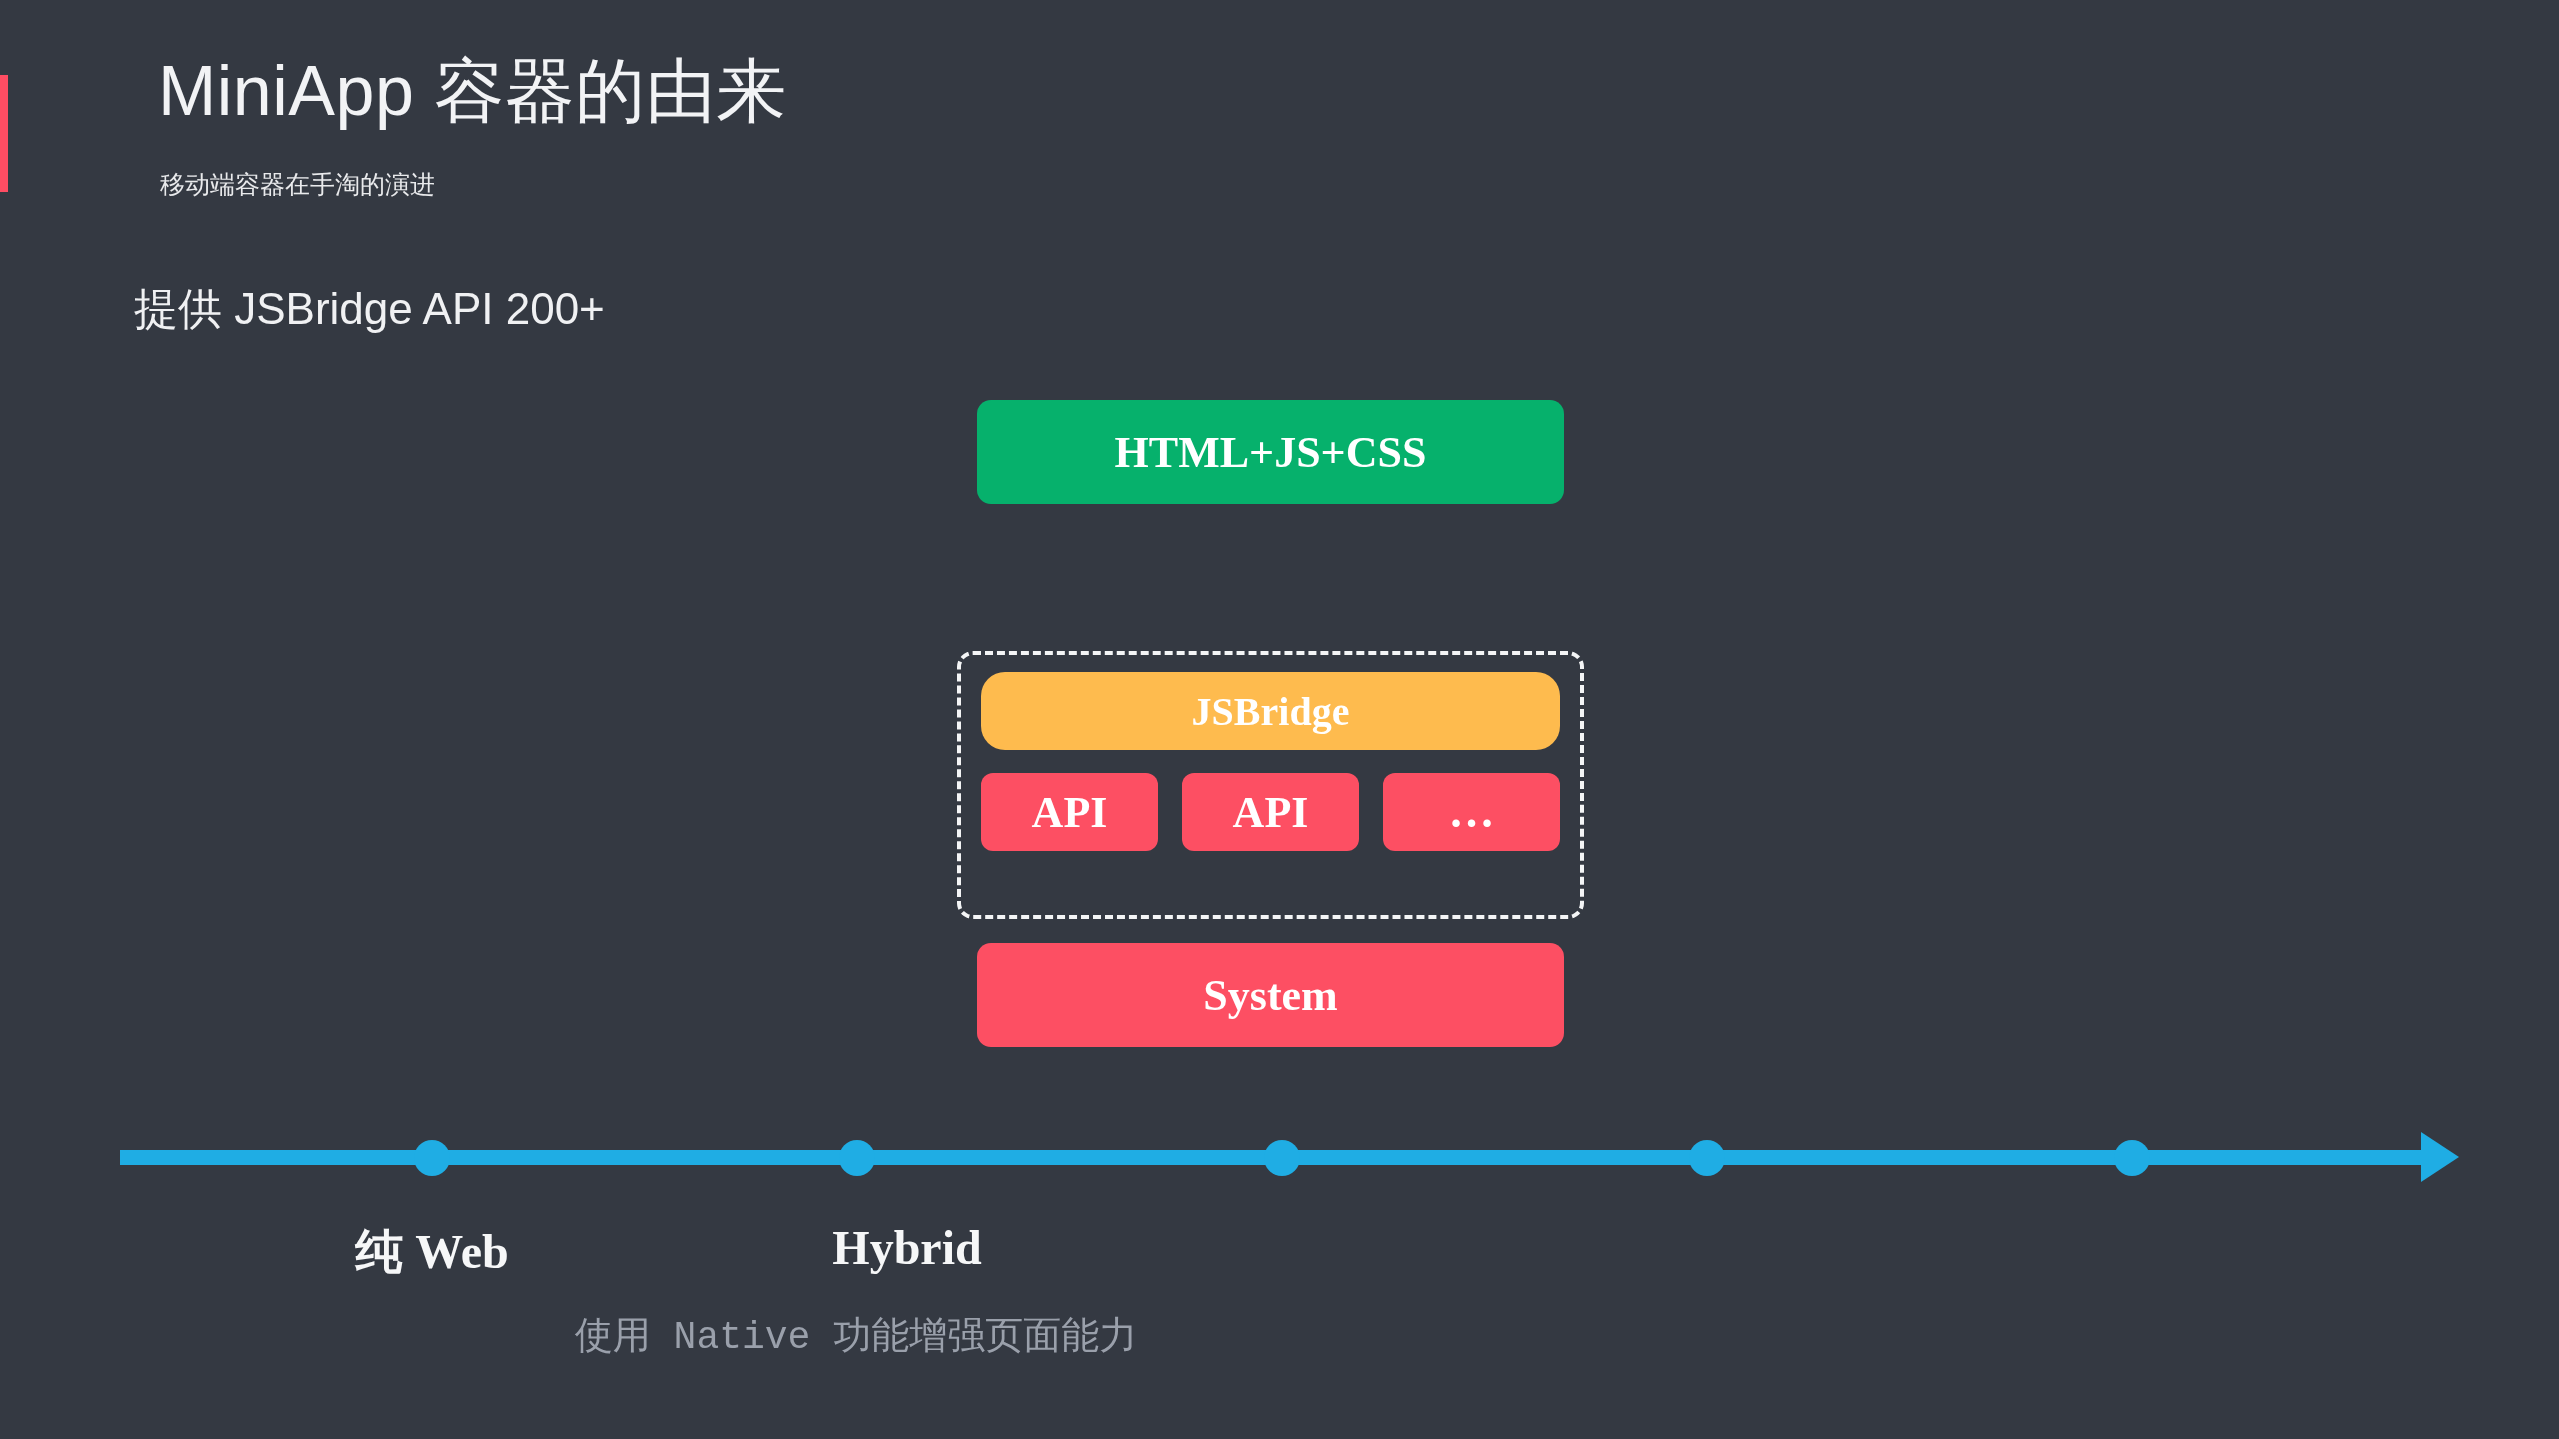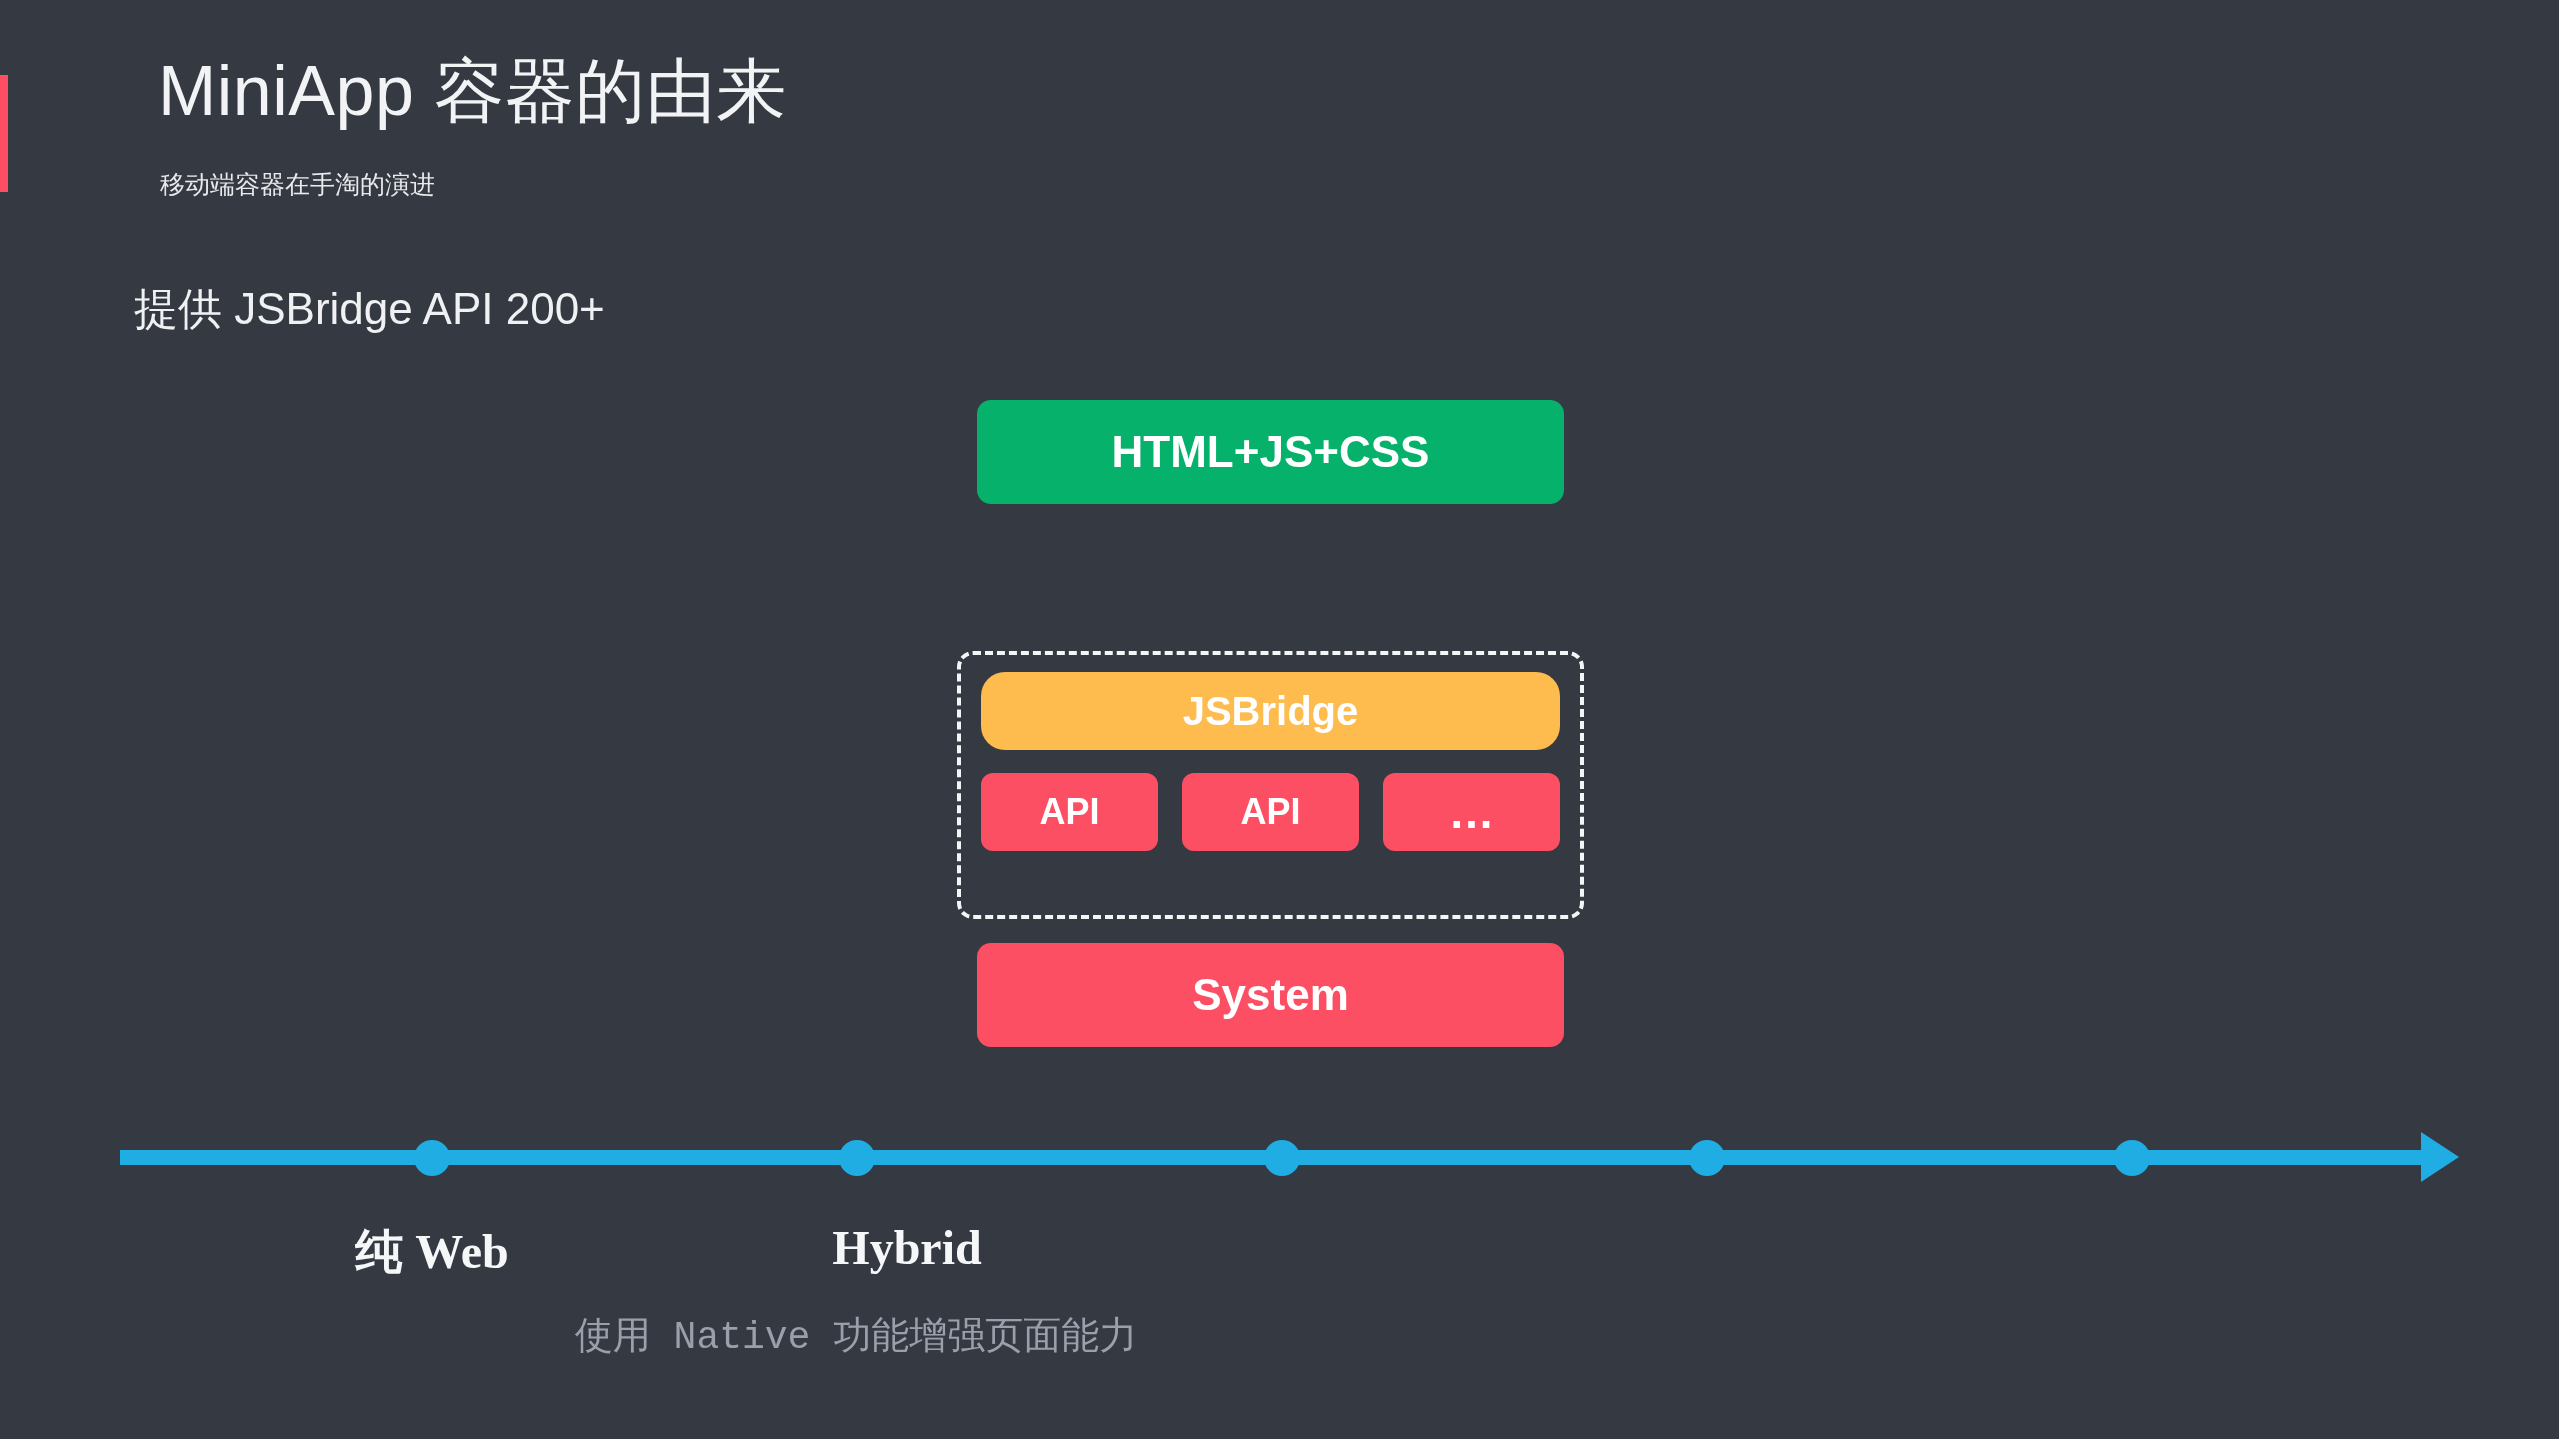--- a/index.html
+++ b/index.html
@@ -61,21 +61,21 @@
   
   .stack {
     position: absolute;
     left: 977px;
     top: 400px;
     width: 587px;
   }
   .layer {
     border-radius: 14px;
     color: #ffffff;
-    font-family: Liberation Sans, sans-serif;
+    font-family: Liberation Serif, serif;
     font-weight: bold;
     display: flex;
     align-items: center;
     justify-content: center;
     text-align: center;
     box-sizing: border-box;
   }
   .layer-html {
     height: 104px;
     background: #06b16c;
@@ -107,21 +107,21 @@
   }
   .api-row {
     display: flex;
     gap: 24px;
     margin-top: 23px;
   }
   .api-box {
     flex: 1;
     height: 78px;
     background: #fd4f63;
-    font-size: 36px;
+    font-size: 44px;
     border-radius: 12px;
   }
   .api-dots {
     font-size: 46px;
     line-height: 0.4;
   }
 
   .layer-system {
     position: absolute;
     left: 977px;

